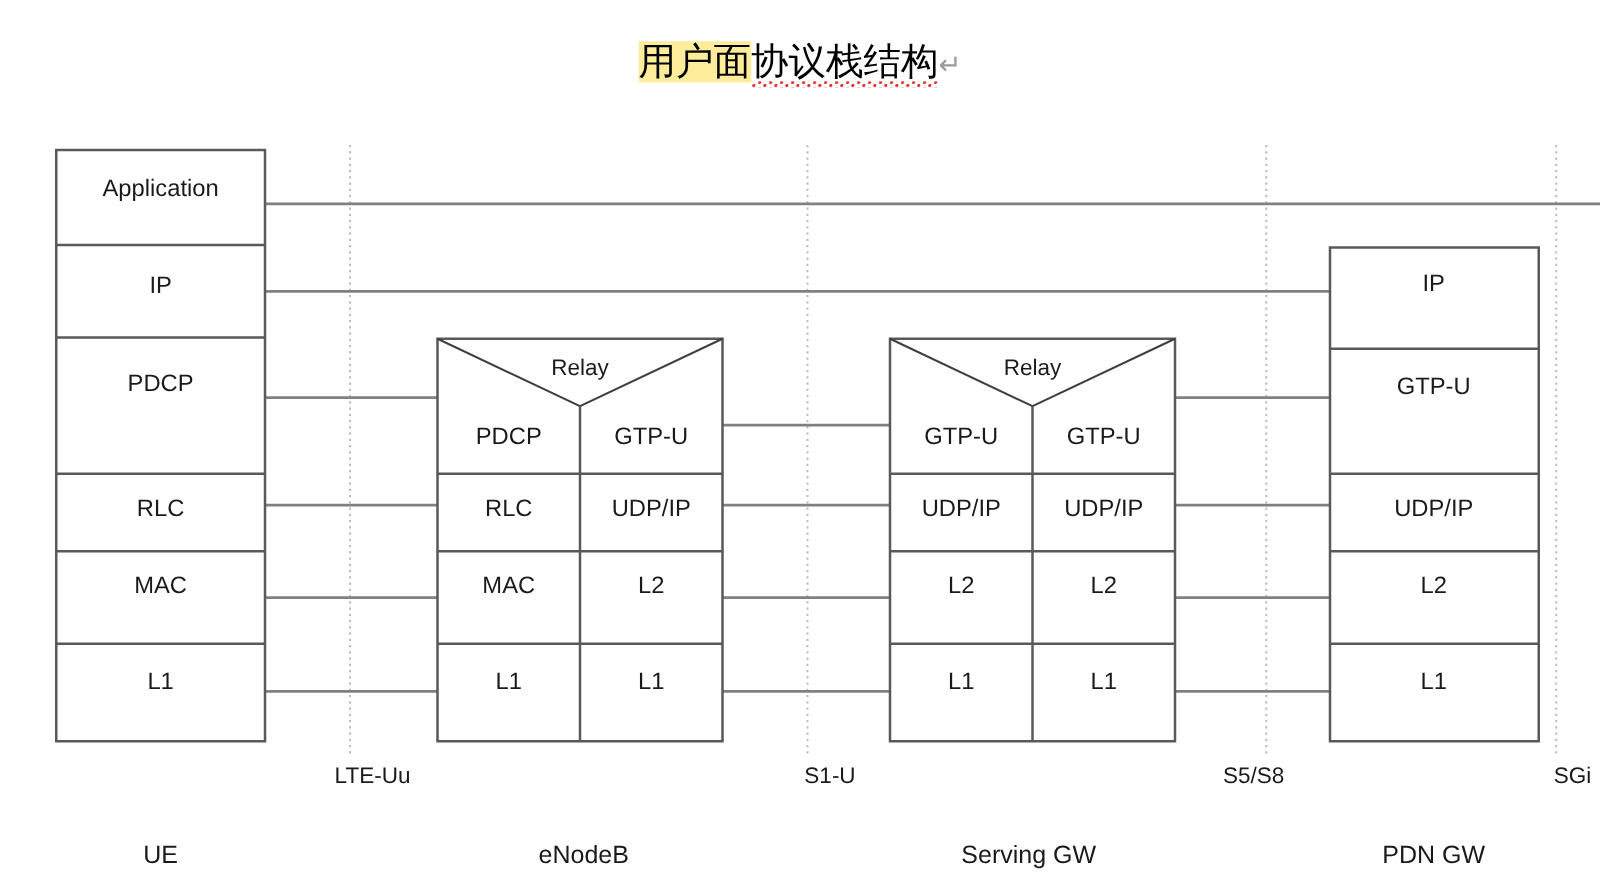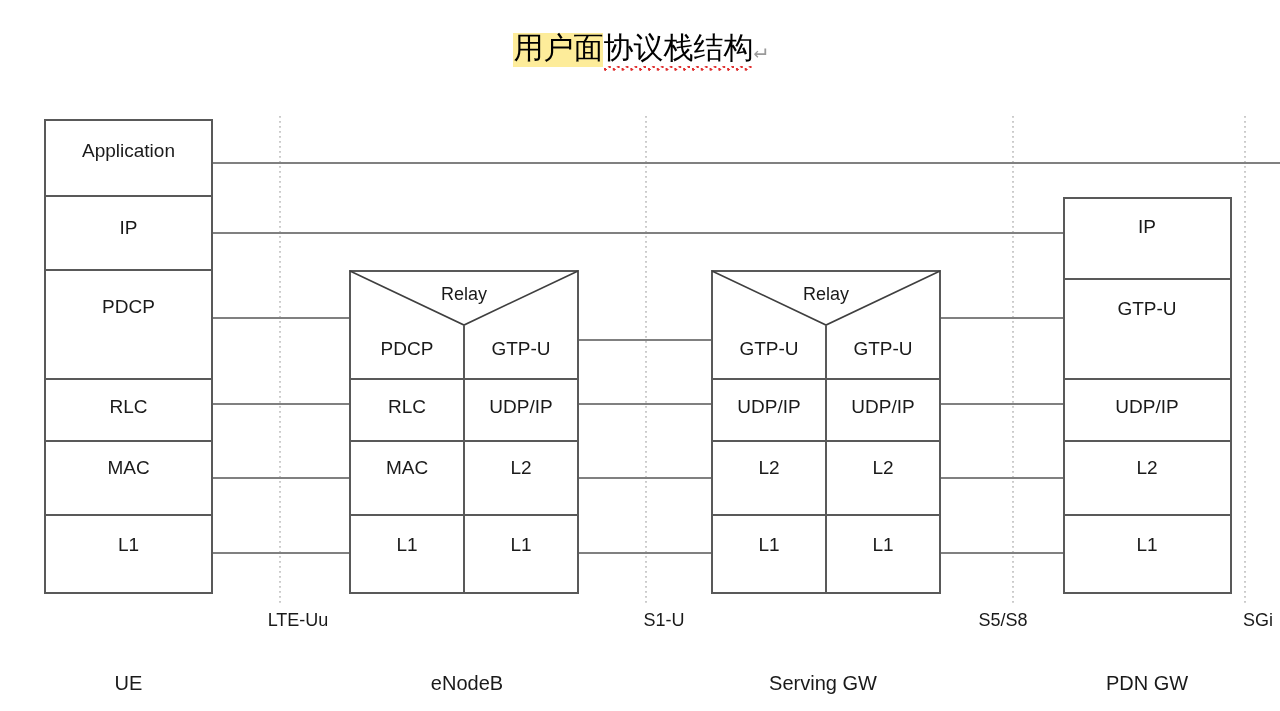--- a/index.html
+++ b/index.html
@@ -6,21 +6,21 @@
   body{width:1280px;height:711px;overflow:hidden;font-family:"Liberation Sans","DejaVu Sans",sans-serif;}
   #stage{position:relative;width:1280px;height:711px;background:#fff;}
 
   
   #title-wrap{
     position:absolute;left:0;top:22px;width:1280px;height:56px;
     display:flex;align-items:center;justify-content:center;
   }
   .title-text{
     font-size:30px;line-height:1;color:#000;white-space:pre;
-    font-family:Liberation Mono, monospace;
+    font-family:Liberation Serif, serif;
   }
   .hl{background:#fdec9a;}
   .squiggle{
     border-bottom:3px solid transparent;
     background-image:
       radial-gradient(circle at 2.2px 3.4px, #e03030 1.25px, transparent 1.4px),
       radial-gradient(circle at 6.6px 0.9px, #e03030 1.25px, transparent 1.4px);
     background-size:8.8px 5px;
     background-repeat:repeat-x;
     background-position:0 100%;

